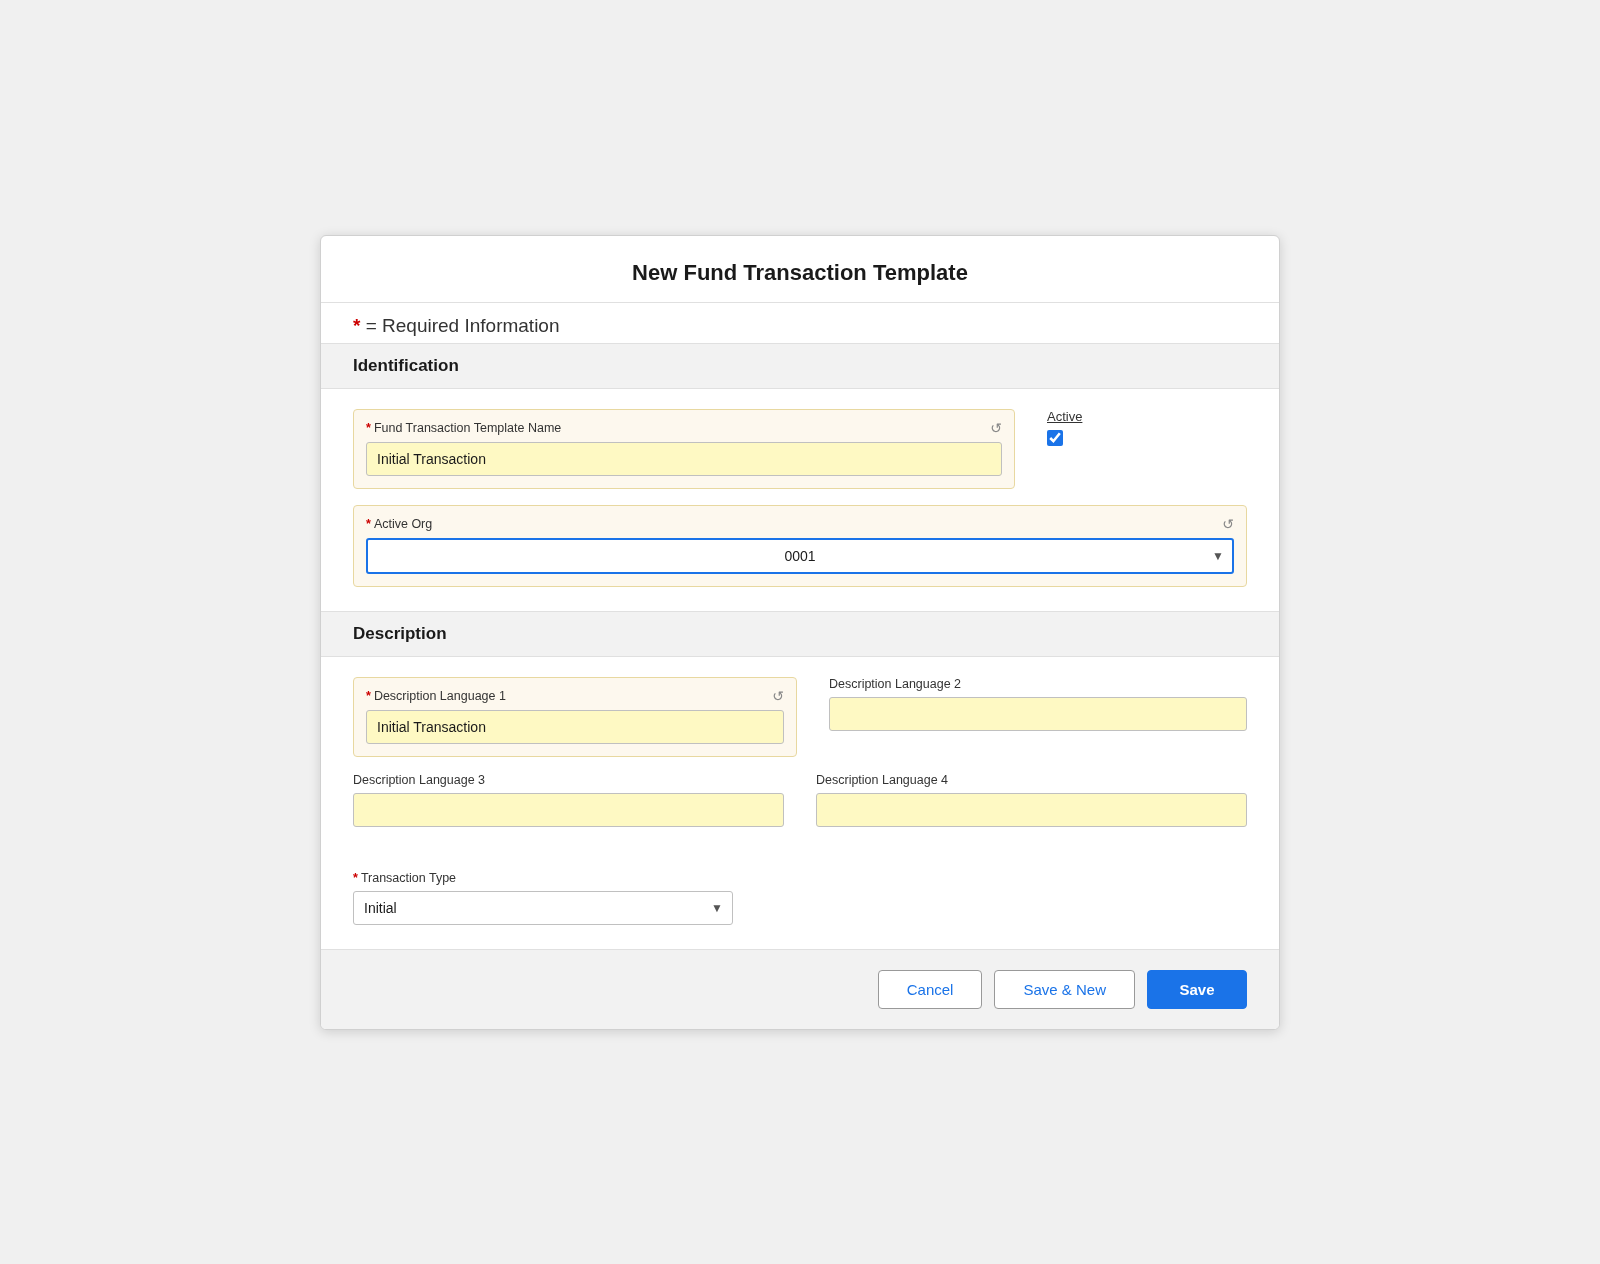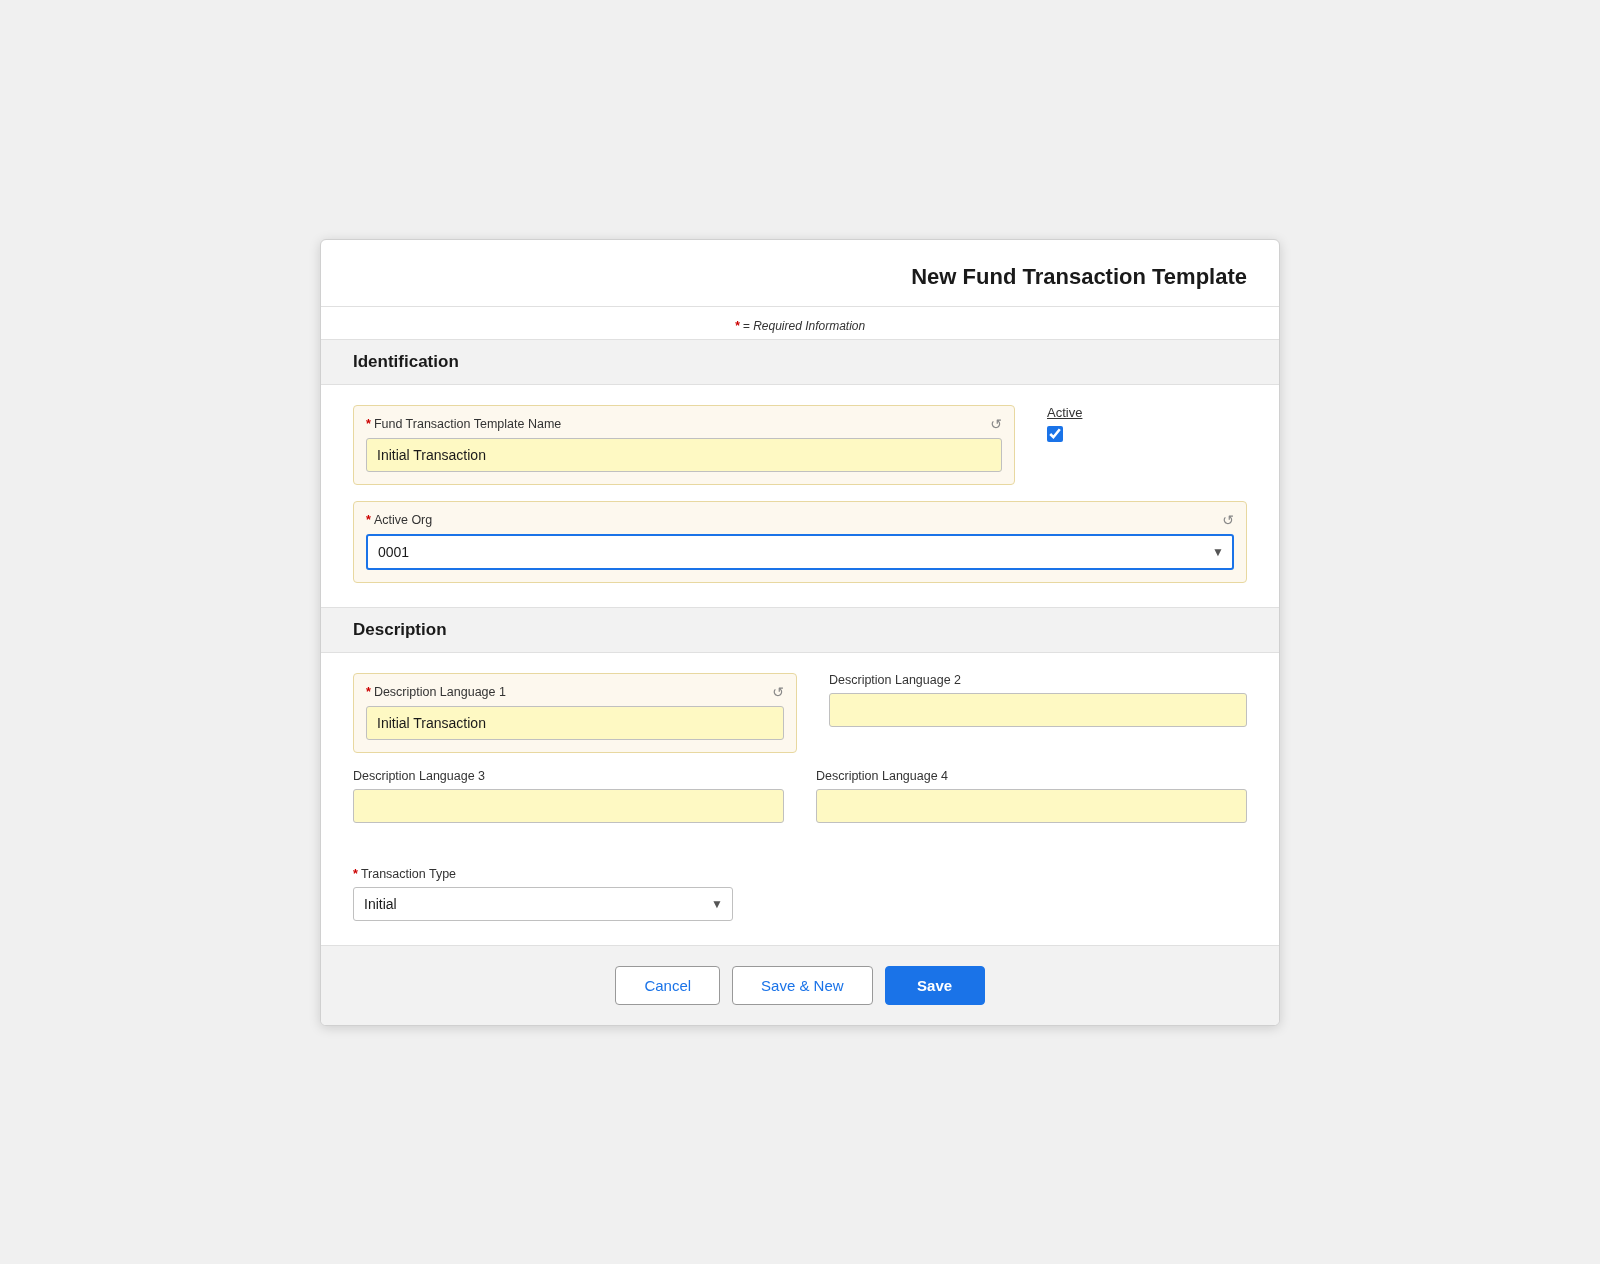--- a/index.html
+++ b/index.html
@@ -17,33 +17,32 @@
       border: 1px solid #d0d0d0;
       border-radius: 6px;
       width: 960px;
       max-width: 100%;
       box-shadow: 0 2px 12px rgba(0,0,0,0.15);
       overflow: hidden;
     }
     .modal-header {
       padding: 24px 32px 16px;
       border-bottom: 1px solid #e0e0e0;
-      text-align: right;
+      text-align: center;
     }
     .modal-header h1 {
       font-size: 22px;
       font-weight: 600;
       color: #1a1a1a;
     }
     .required-info {
-      text-align: center;
+      text-align: left;
       padding: 12px 32px 6px;
-      font-size: 12px;
+      font-size: 19px;
       color: #333;
-      font-style: italic;
     }
     .required-info .asterisk {
       color: #cc0000;
       font-weight: bold;
     }
     .modal-body {
       padding: 0 0 0 0;
     }
     .section {
       margin-bottom: 0;
@@ -116,20 +115,21 @@
       padding: 8px 10px;
       border: 2px solid #1a73e8;
       border-radius: 3px;
       font-size: 14px;
       color: #1a1a1a;
       background: #fff;
       outline: none;
       appearance: none;
       -webkit-appearance: none;
       cursor: pointer;
+      text-align: center;
     }
     .select-wrapper {
       position: relative;
     }
     .select-wrapper .chevron {
       position: absolute;
       right: 10px;
       top: 50%;
       transform: translateY(-50%);
       pointer-events: none;
@@ -169,21 +169,21 @@
       cursor: pointer;
     }
     .sort-group {
       flex: 1;
     }
     .modal-footer {
       background: #f2f2f2;
       border-top: 1px solid #e0e0e0;
       padding: 20px 32px;
       display: flex;
-      justify-content: center;
+      justify-content: flex-end;
       gap: 12px;
     }
     .btn {
       padding: 10px 28px;
       border-radius: 4px;
       font-size: 15px;
       font-weight: 500;
       cursor: pointer;
       border: 1px solid transparent;
       min-width: 100px;

